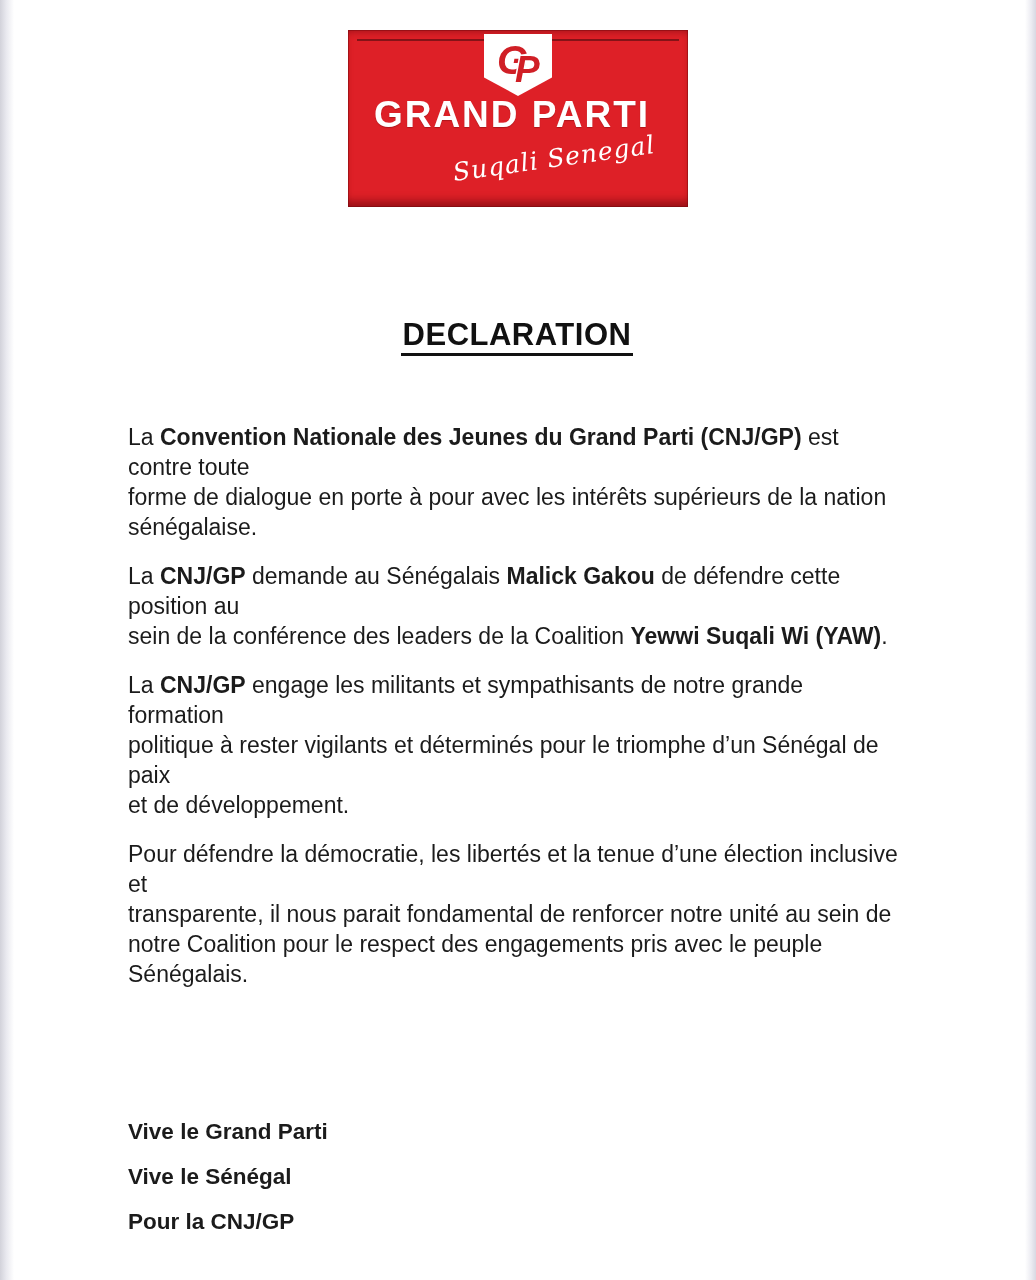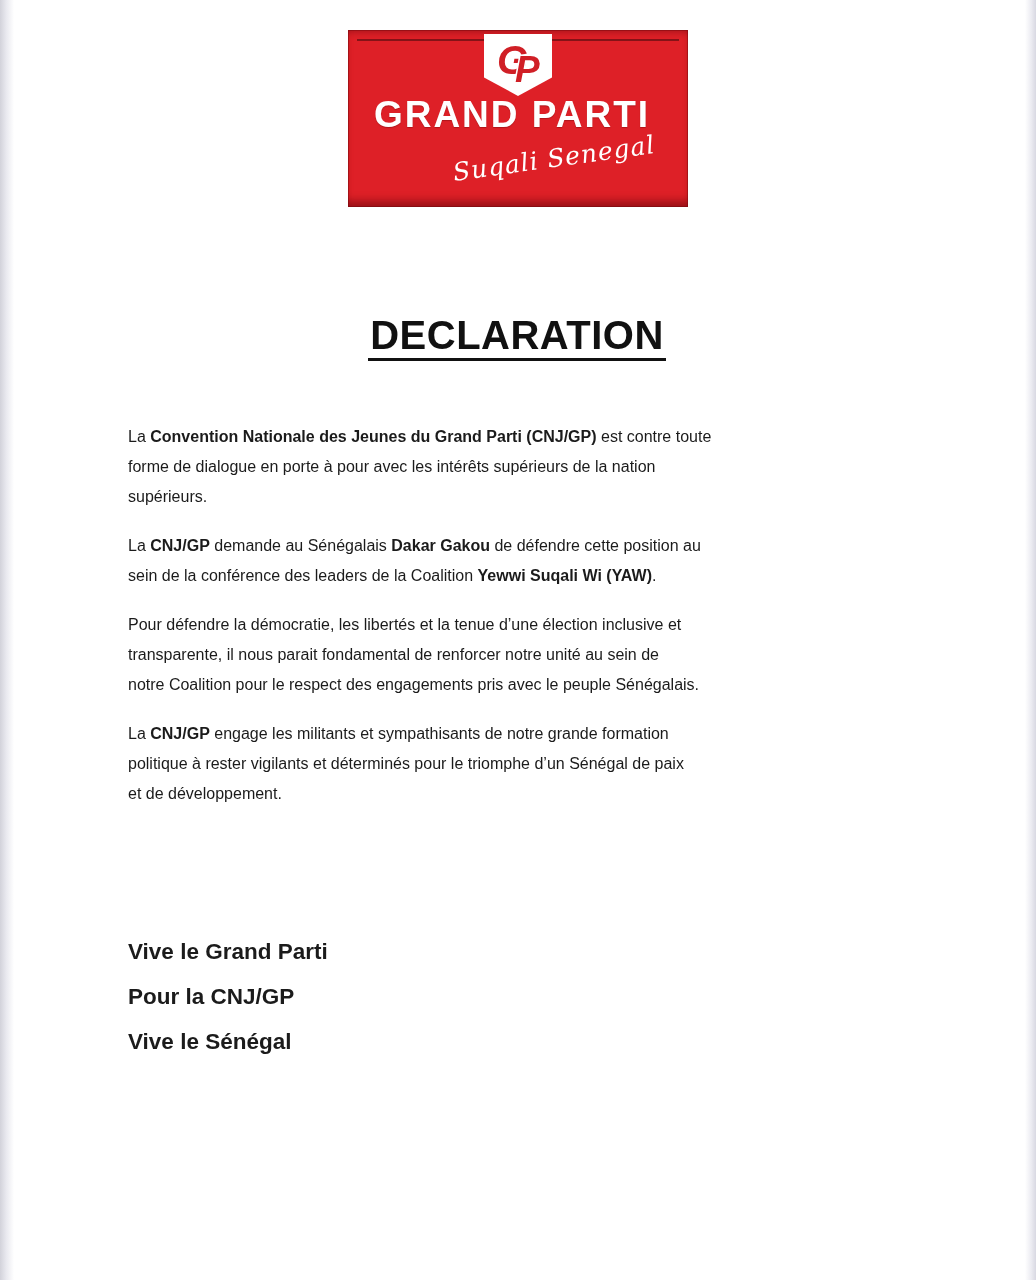--- a/index.html
+++ b/index.html
@@ -36,25 +36,25 @@
   }
   .banner-slogan{
     position:absolute;left:88px;top:114px;width:236px;text-align:center;
     color:#ffffff;font-family:"DejaVu Serif",serif;font-style:italic;
     font-size:25px;transform:rotate(-8deg);letter-spacing:1px;
   }
 
   
   .doc{position:absolute;left:128px;top:316px;width:778px;color:#1b1b1b;}
   .title{
-    text-align:center;font-size:40px;font-weight:bold;line-height:38px;
+    text-align:center;font-size:31px;font-weight:bold;line-height:38px;
     margin:0 0 68px 0;letter-spacing:.5px;color:#111;
   }
   .title .u{border-bottom:3px solid #111;padding:0 2px 1px 2px;}
-  .para{font-size:16px;line-height:30px;margin:0 8px 19px 0;}
+  .para{font-size:23px;line-height:30px;margin:0 8px 19px 0;}
   .para b{font-weight:bold;}
   .signoff{margin-top:128px;}
   .sign-line{font-size:22.5px;font-weight:bold;line-height:30px;margin:0 0 15px 0;}
 </style>
 </head>
 <body>
 
 <div class="page">
   <div class="edge-left"></div>
   <div class="edge-right"></div>
@@ -70,25 +70,25 @@
     <div class="banner-name">GRAND PARTI</div>
     <div class="banner-slogan">Suqali Senegal</div>
   </div>
 
   <div class="doc">
     <div class="title">
       <span class="u">DECLARATION</span>
     </div>
 
     <div id="paras">
-        <div class="para"><span>La </span><b>Convention Nationale des Jeunes du Grand Parti (CNJ/GP)</b><span> est contre toute</span><br><span>forme de dialogue en porte à pour avec les intérêts supérieurs de la nation</span><br><span>supérieurs.</span></div>
-        <div class="para"><span>La </span><b>CNJ/GP</b><span> demande au Sénégalais </span><b>Dakar Gakou</b><span> de défendre cette position au</span><br><span>sein de la conférence des leaders de la Coalition </span><b>Yewwi Suqali Wi (YAW)</b><span>.</span></div>
+        <div class="para"><span>La </span><b>Convention Nationale des Jeunes du Grand Parti (CNJ/GP)</b><span> est contre toute</span><br><span>forme de dialogue en porte à pour avec les intérêts supérieurs de la nation</span><br><span>sénégalaise.</span></div>
+        <div class="para"><span>La </span><b>CNJ/GP</b><span> demande au Sénégalais </span><b>Malick Gakou</b><span> de défendre cette position au</span><br><span>sein de la conférence des leaders de la Coalition </span><b>Yewwi Suqali Wi (YAW)</b><span>.</span></div>
+        <div class="para"><span>La </span><b>CNJ/GP</b><span> engage les militants et sympathisants de notre grande formation</span><br><span>politique à rester vigilants et déterminés pour le triomphe d’un Sénégal de paix</span><br><span>et de développement.</span></div>
         <div class="para"><span>Pour défendre la démocratie, les libertés et la tenue d’une élection inclusive et</span><br><span>transparente, il nous parait fondamental de renforcer notre unité au sein de</span><br><span>notre Coalition pour le respect des engagements pris avec le peuple Sénégalais.</span></div>
-        <div class="para"><span>La </span><b>CNJ/GP</b><span> engage les militants et sympathisants de notre grande formation</span><br><span>politique à rester vigilants et déterminés pour le triomphe d’un Sénégal de paix</span><br><span>et de développement.</span></div>
       </div>
 
     <div class="signoff">
       <div class="sign-line">Vive le Grand Parti</div>
+      <div class="sign-line">Vive le Sénégal</div>
       <div class="sign-line">Pour la CNJ/GP</div>
-      <div class="sign-line">Vive le Sénégal</div>
     </div>
   </div>
 </div>
 
 </body></html>

